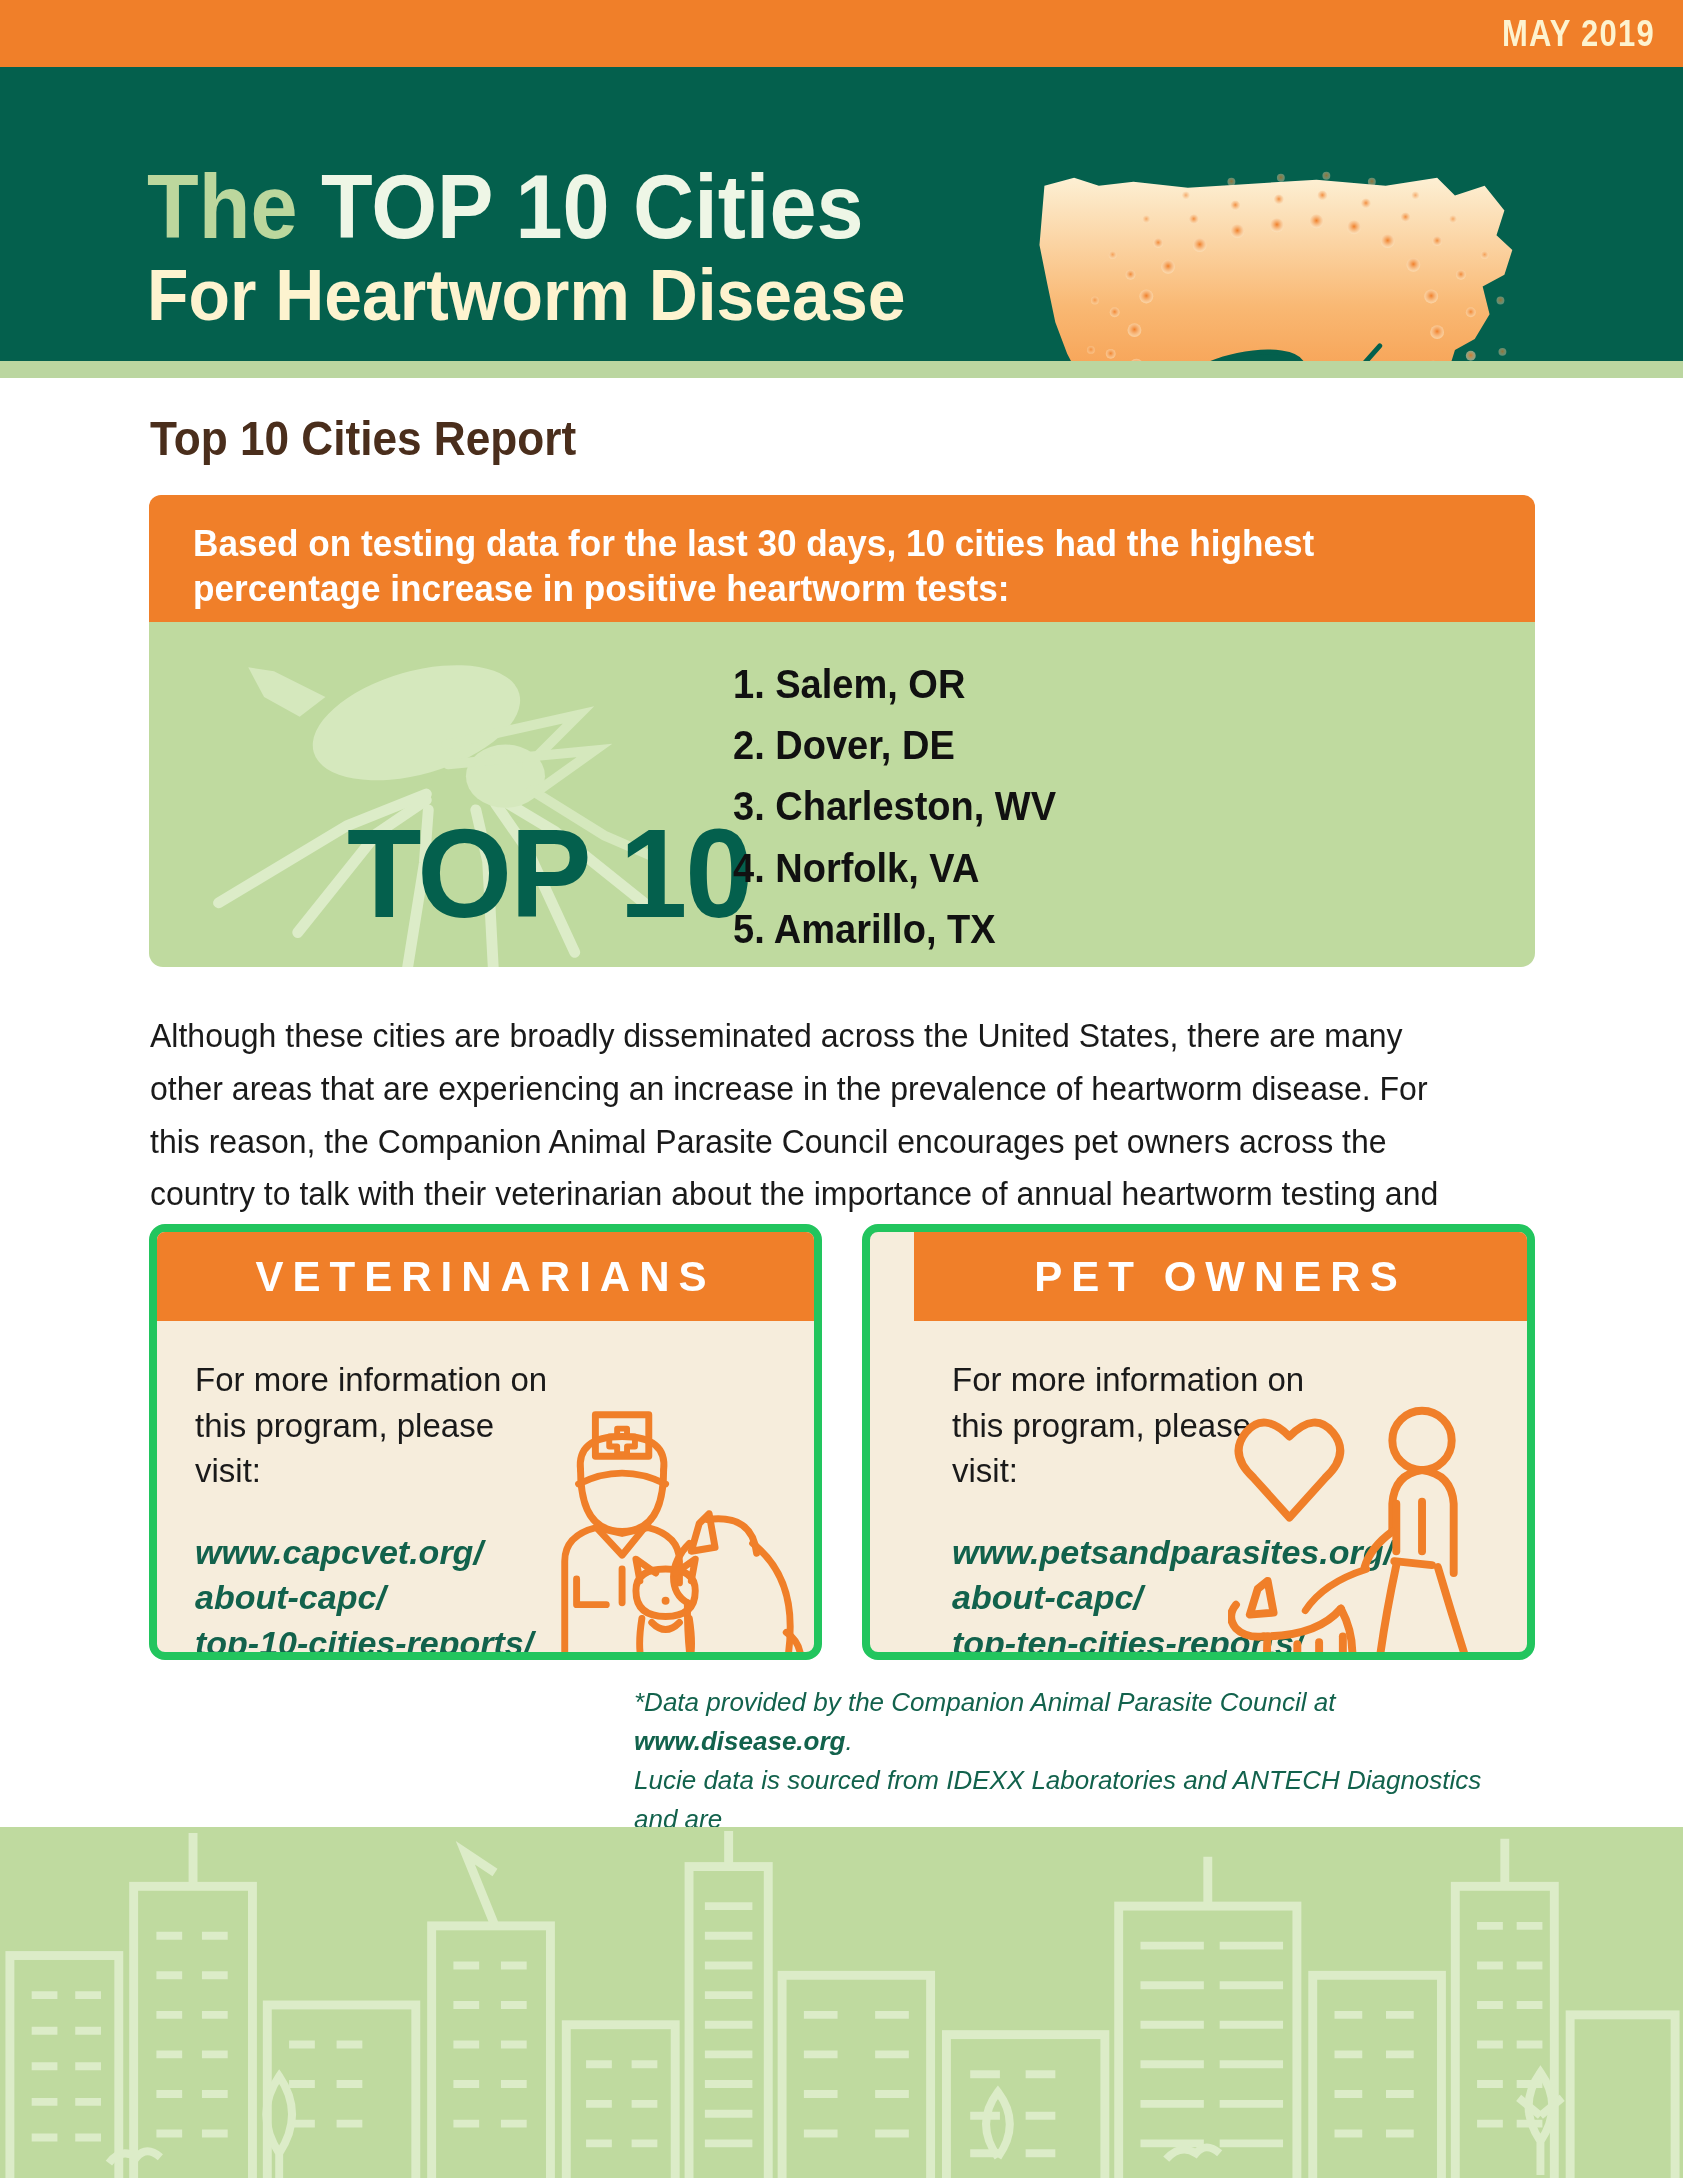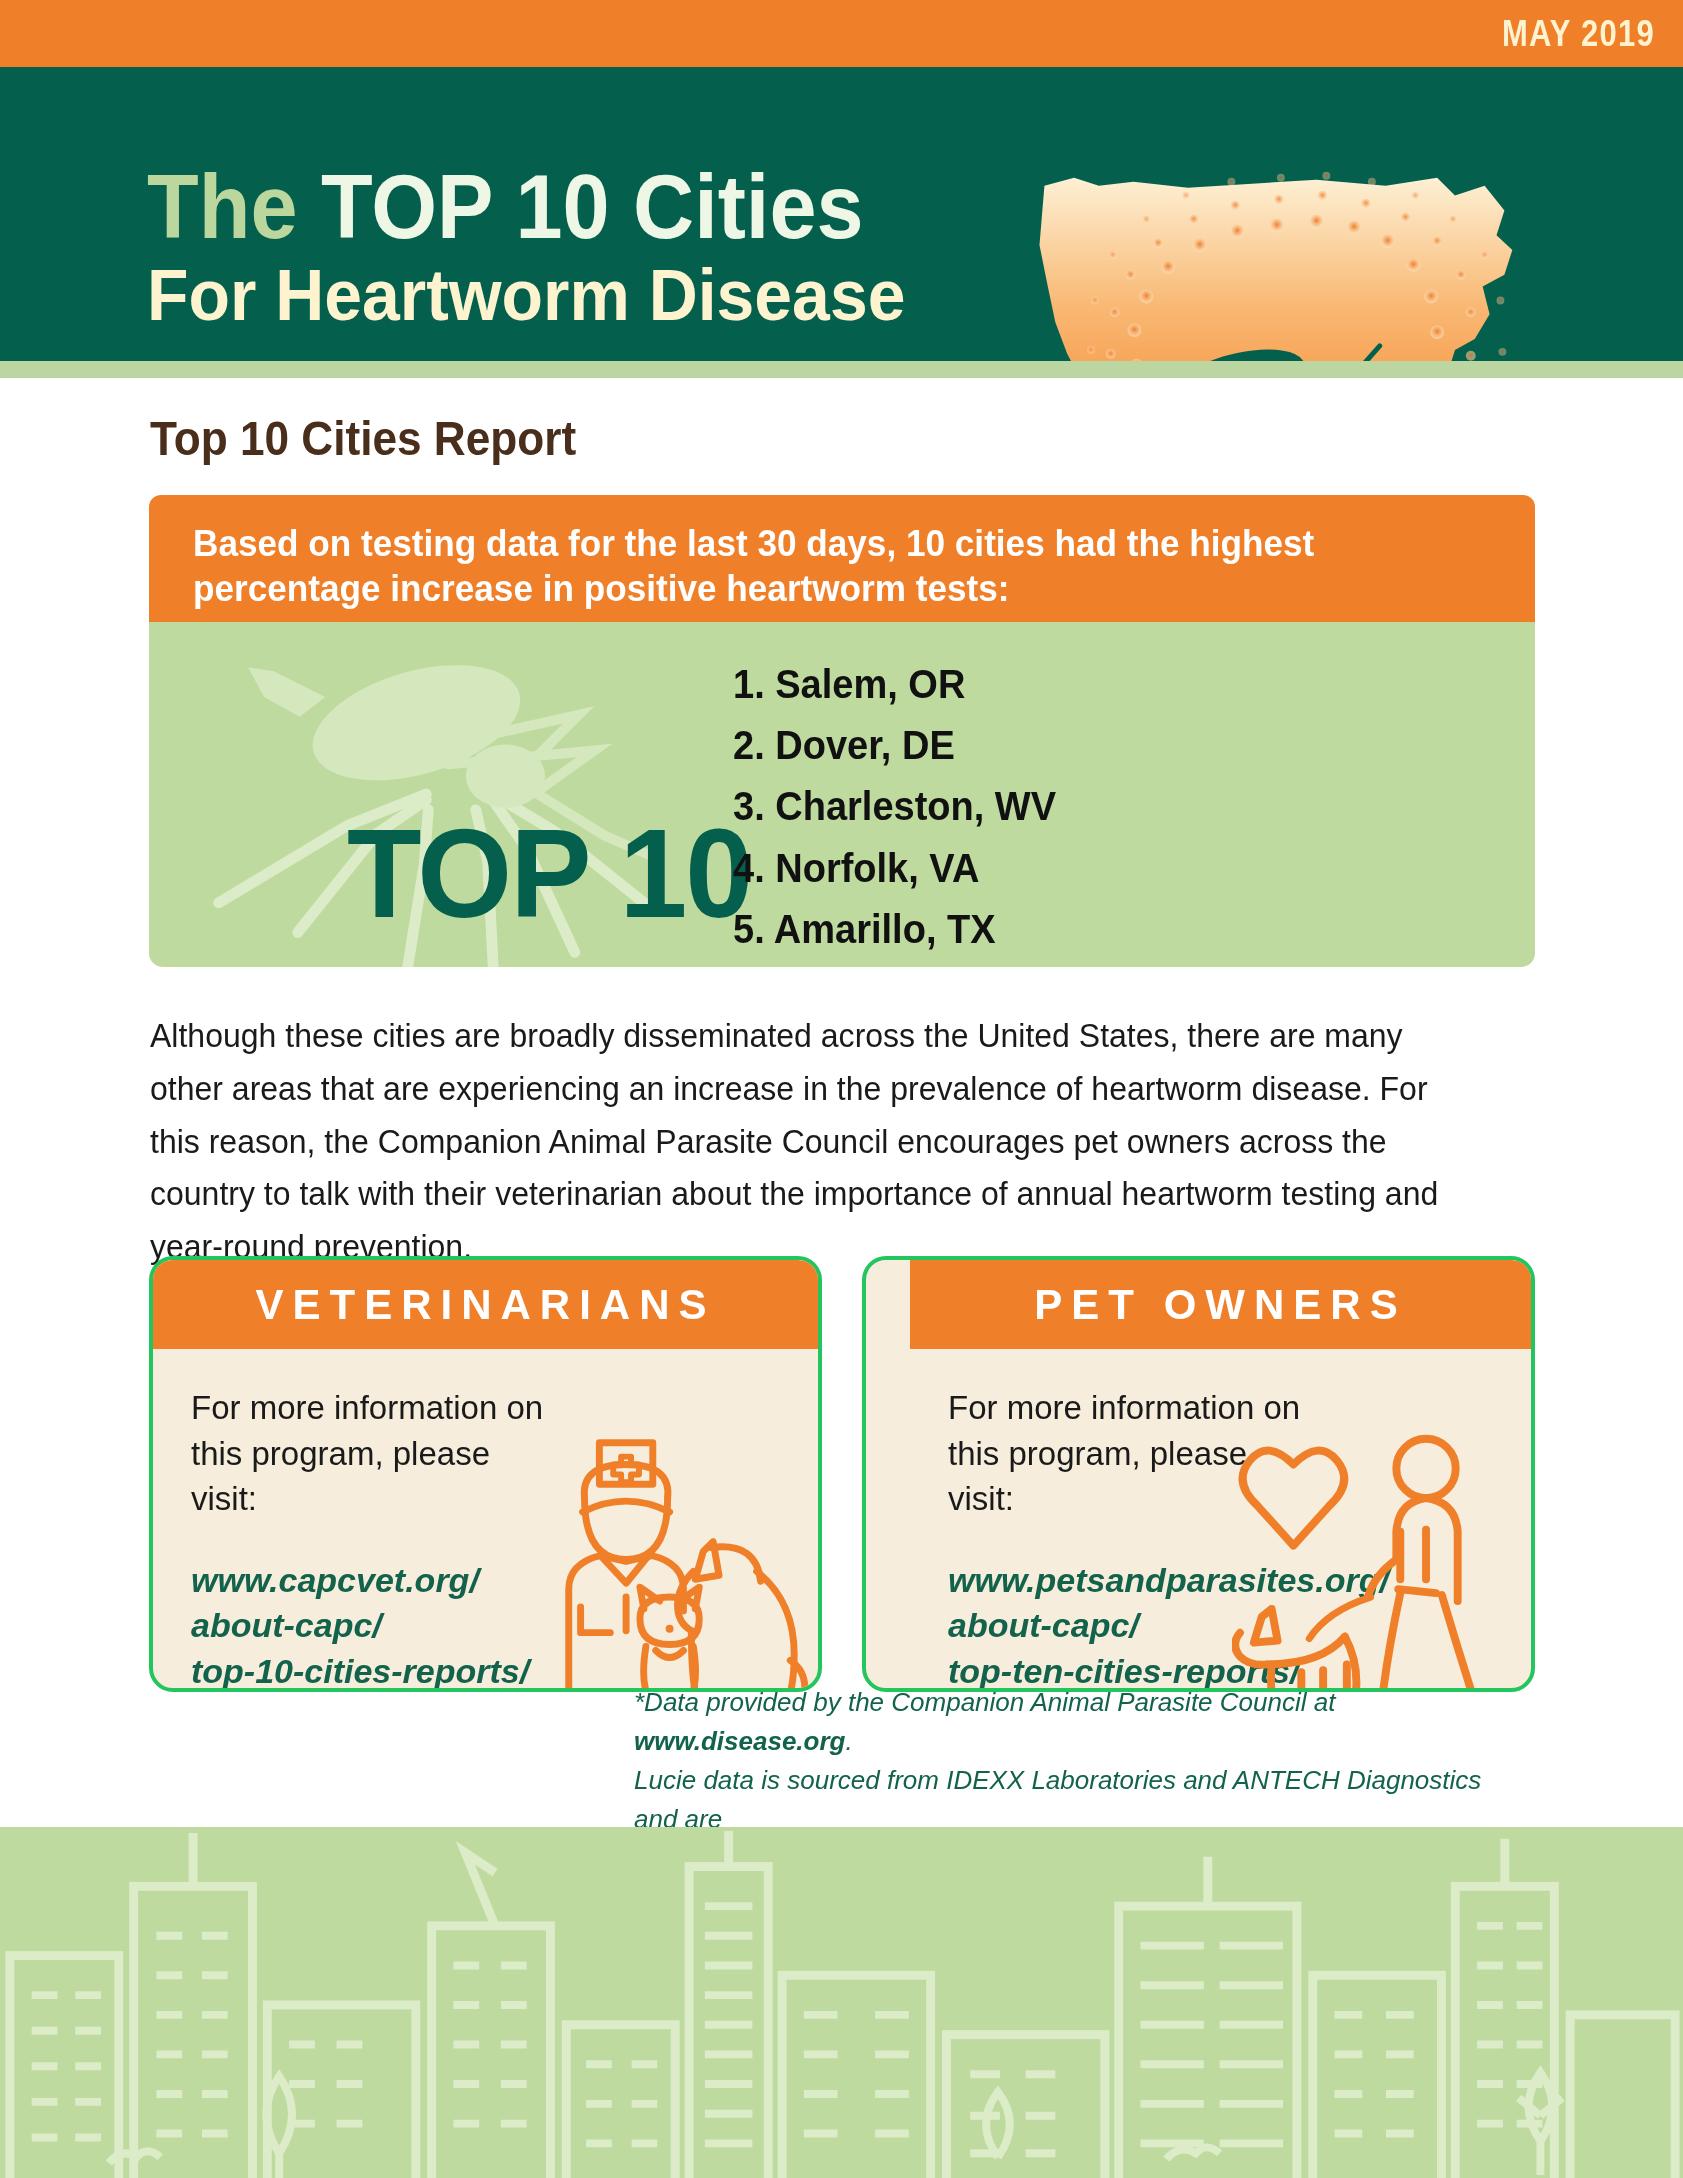--- a/index.html
+++ b/index.html
@@ -99,21 +99,21 @@
     position:absolute; left:150px; top:1010px; width:1366px;
     font-family:"Liberation Sans Narrow","Liberation Sans",sans-serif;
     font-size:33px; color:#1a1a1a; line-height:1.60;
     transform: scaleX(0.97); transform-origin:left top;
   }
 
   
   .cards { position:absolute; left:149px; top:1224px; width:1386px; height:436px; }
   .card {
     position:absolute; top:0; width:673px; height:436px;
-    border:4px solid #22c55e; border-radius:24px; overflow:hidden; background:#f6eddc;margin-top:32px;
+    border:8px solid #22c55e; border-radius:16px; overflow:hidden; background:#f6eddc;
   }
   .card.left  { left:0; }
   .card.right { left:713px;padding-left:44px; }
   .card-head {
     height:89px; background:#f07f29; display:flex;
     align-items:center; justify-content:center;
   }
   .card-head span {
     color:#ffffff; font-weight:bold; font-size:42px; letter-spacing:9px;
     font-family:"Liberation Sans Narrow","Liberation Sans",sans-serif;

